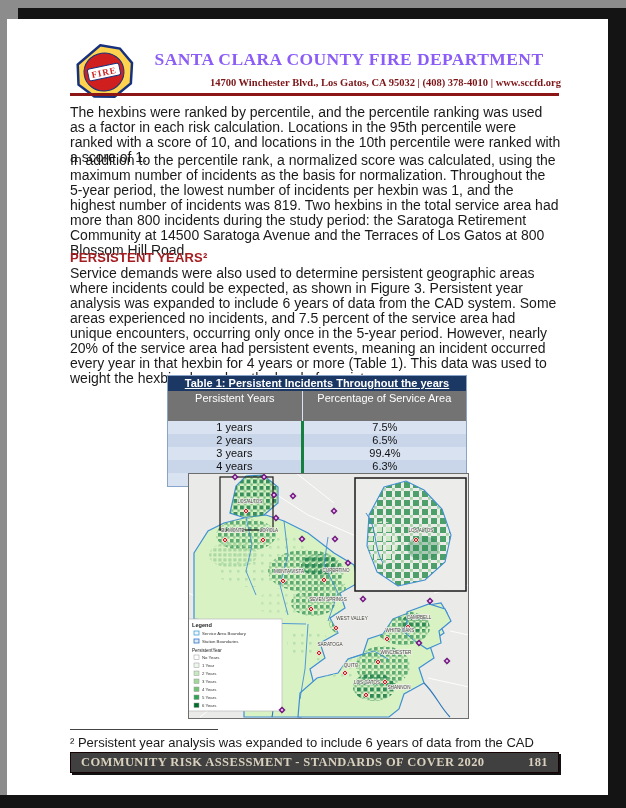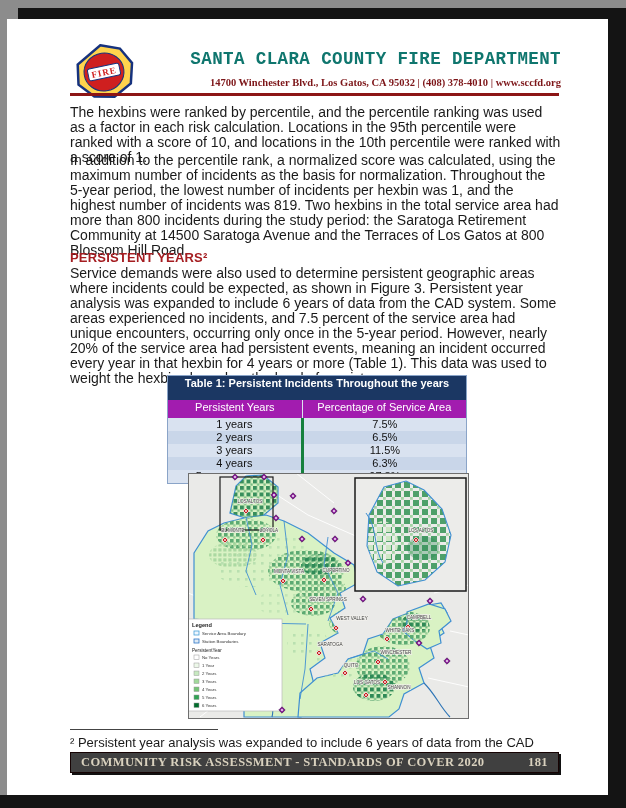--- a/index.html
+++ b/index.html
@@ -6,37 +6,37 @@
   body{width:626px;height:808px;background:#8c8c8c;font-family:"Liberation Sans",sans-serif;overflow:hidden;}
   .stage{position:relative;width:626px;height:808px;}
   .band{position:absolute;background:#141414;}
   .band-top{left:18px;top:8px;width:608px;height:11px;}
   .band-right{left:608px;top:8px;width:18px;height:800px;}
   .band-bottom{left:0;top:795px;width:626px;height:13px;}
   .page{position:absolute;left:7px;top:19px;width:601px;height:776px;background:#ffffff;}
 
   
   .logo{position:absolute;left:64px;top:24px;width:66px;height:58px;}
-  .org-name{position:absolute;left:130px;top:30px;width:424px;text-align:right;
-    font-family:Liberation Mono, monospace;font-weight:bold;font-size:17.5px;color:#0f766e;letter-spacing:.4px;}
+  .org-name{position:absolute;left:130px;top:30px;width:424px;text-align:center;
+    font-family:Liberation Serif, serif;font-weight:bold;font-size:17.5px;color:#8b5cf6;letter-spacing:.4px;}
   .address{position:absolute;left:130px;top:58px;width:424px;text-align:right;
     font-family:"Liberation Serif",serif;font-weight:bold;font-size:10.5px;color:#7d1619;}
   .rule{position:absolute;left:63px;top:74px;width:489px;height:3px;background:#8c1515;}
 
   
   .col{position:absolute;left:63px;width:491px;color:#1a1a1a;font-size:14px;line-height:15px;}
   .p1{top:86px;}
   .p2{top:134px;}
   .h2{position:absolute;left:63px;top:231px;font-size:13px;font-weight:bold;color:#a51d21;letter-spacing:.2px;}
   .p3{top:247px;}
 
   
   .tbl{position:absolute;left:160px;top:356px;width:298px;border:1px solid #8aa4c8;font-size:11px;}
-  .tbl-title{background:#1b3763;color:#fff;font-weight:bold;text-align:center;height:24px;line-height:15px;}
-  .tbl-head{display:flex;background:#a21caf;color:#fff;height:18px;line-height:14px;text-align:center;}
+  .tbl-title{background:#1b3763;color:#fff;font-weight:bold;text-align:center;height:15px;line-height:15px;text-decoration:underline;}
+  .tbl-head{display:flex;background:#737373;color:#fff;height:30px;line-height:14px;text-align:center;}
   .tbl-head div:first-child{width:45%;border-right:1px solid #dbe3ef;}
   .tbl-head div:last-child{width:55%;}
   .tbl-row{display:flex;height:13px;line-height:13px;text-align:center;color:#111;}
   .tbl-row div:first-child{width:45%;border-right:3px solid #15803d;}
   .tbl-row div:last-child{width:55%;text-align:center;}
   .r-light{background:#d9e2f0;}
   .r-alt{background:#c9d6e9;}
 
   
   .mapfig{position:absolute;left:181px;top:454px;width:281px;height:246px;}
@@ -93,21 +93,21 @@
       <div class="tbl-row r-light">
         <div>1 years</div>
         <div>7.5%</div>
       </div>
       <div class="tbl-row r-alt">
         <div>2 years</div>
         <div>6.5%</div>
       </div>
       <div class="tbl-row r-light">
         <div>3 years</div>
-        <div>11.5%</div>
+        <div>99.4%</div>
       </div>
       <div class="tbl-row r-alt">
         <div>4 years</div>
         <div>6.3%</div>
       </div>
       <div class="tbl-row r-light">
         <div>5 or more years</div>
         <div>97.8%</div>
       </div>
     </div>

